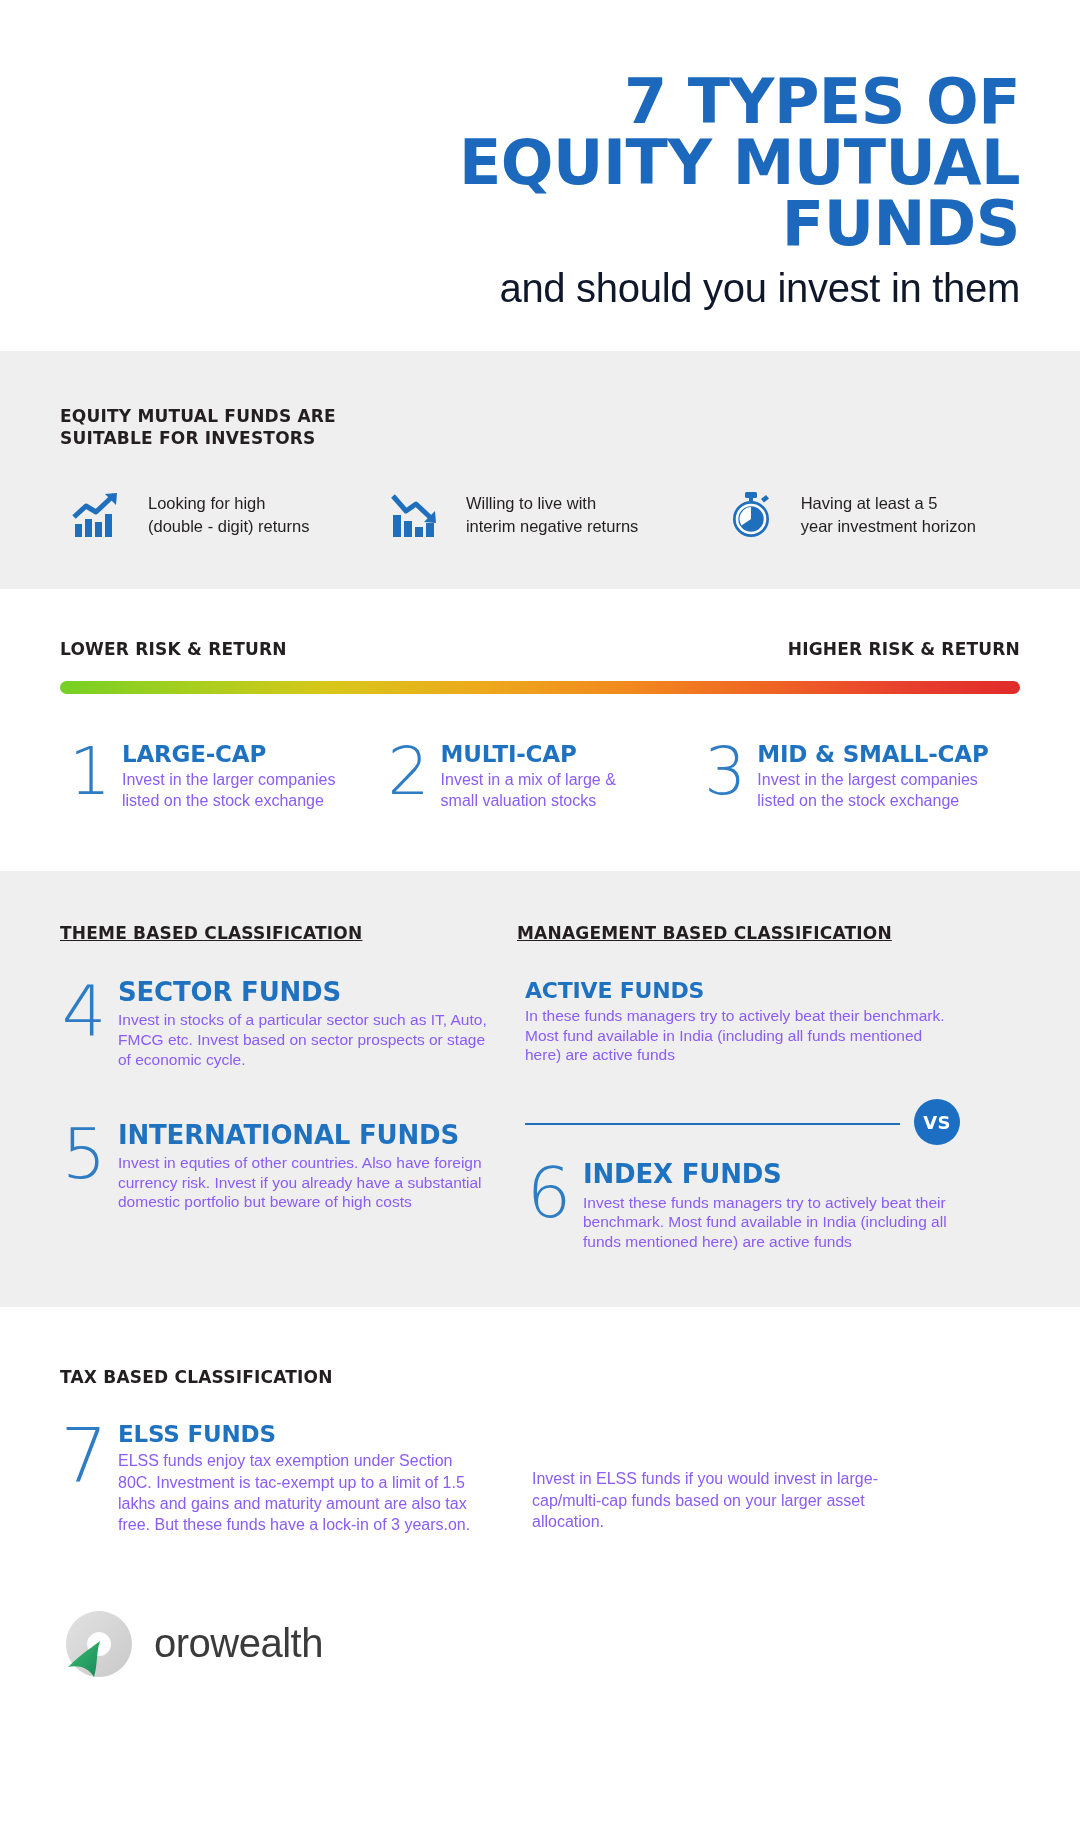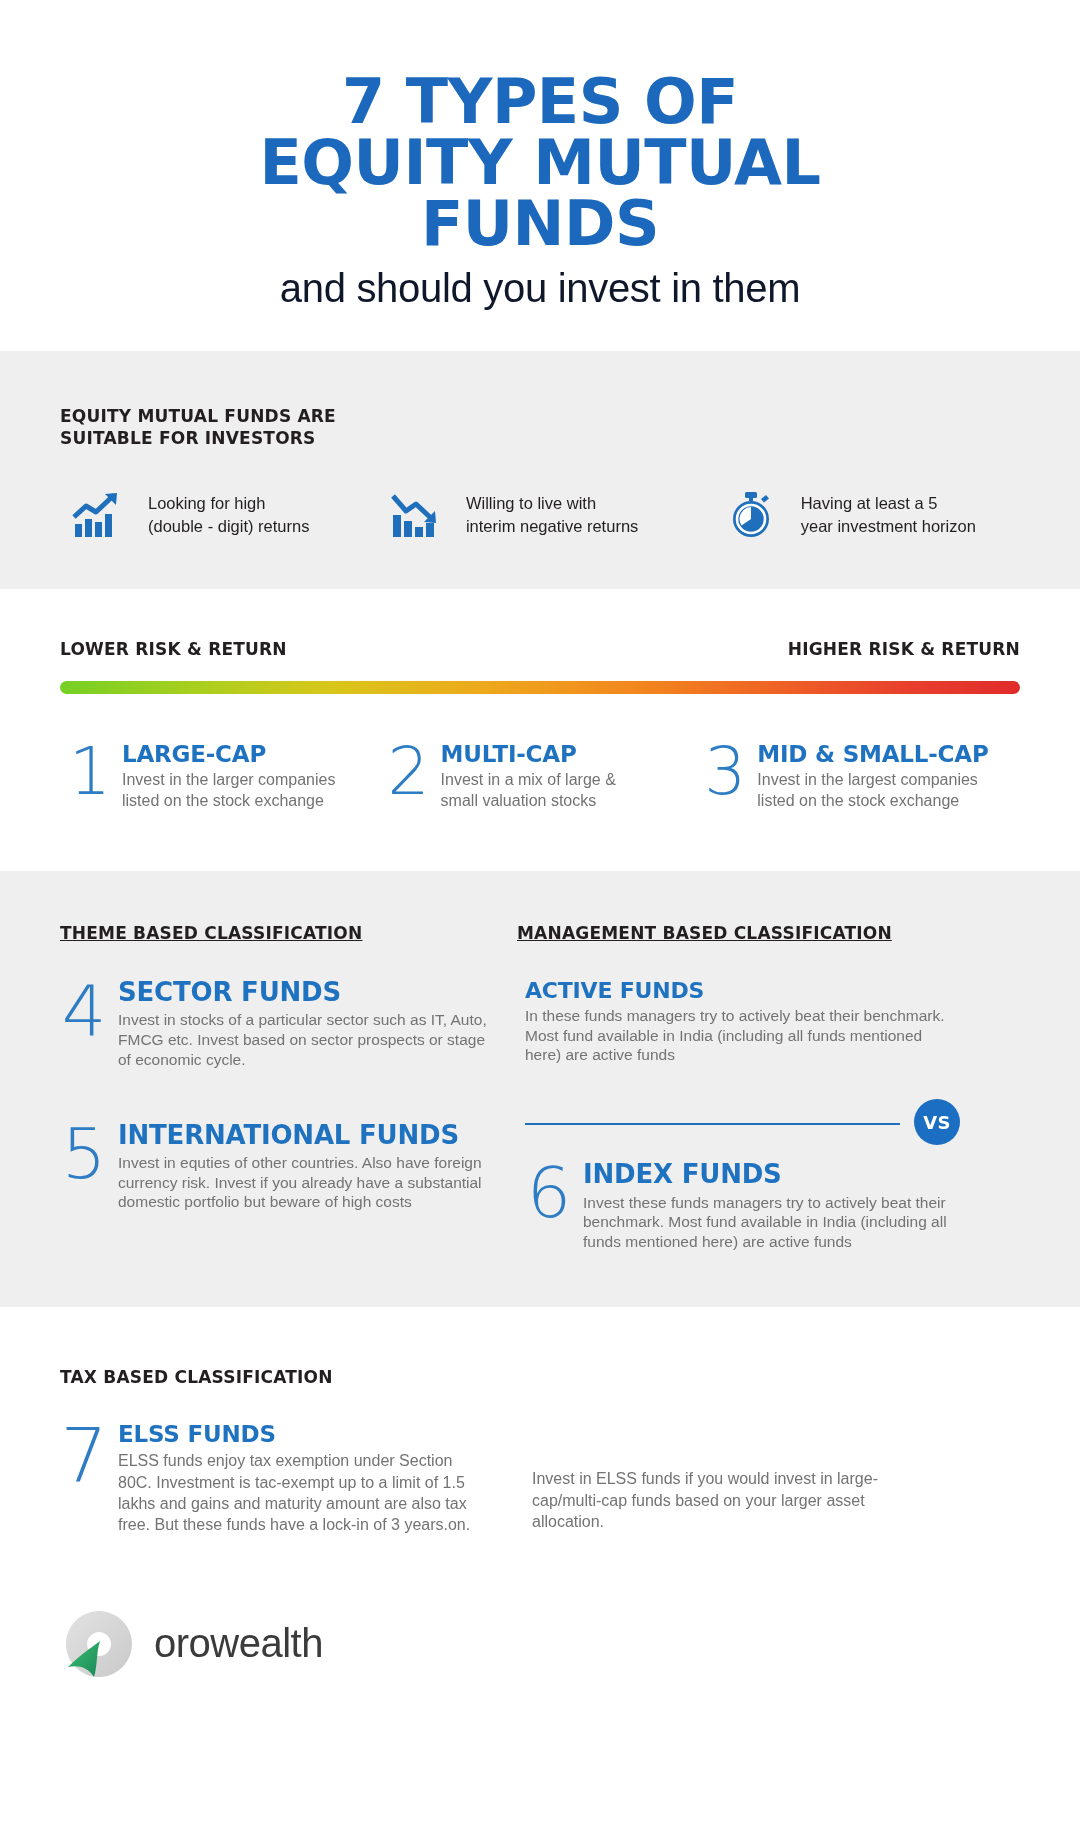--- a/index.html
+++ b/index.html
@@ -11,21 +11,21 @@
     font-family: "Liberation Sans", sans-serif;
     color: #231f20;
     overflow: hidden;
     position: relative;
   }
 
   
   .hero {
     background: #ffffff;
     padding: 72px 60px 40px;
-    text-align: center;
+    text-align: right;
   }
   .hero-title {
     color: #1b68bd;
     font-weight: 700;
     font-size: 62px;
     line-height: 0.98;
     letter-spacing: -0.5px;
     text-transform: uppercase;
     font-family: "DejaVu Sans", sans-serif;
   }
@@ -120,21 +120,21 @@
     color: #1f72c0;
     font-weight: 700;
     font-size: 23px;
     letter-spacing: -0.2px;
     font-family: "DejaVu Sans", sans-serif;
     line-height: 1.05;
   }
   .itemdesc {
     font-size: 16px;
     line-height: 1.3;
-    color: #737373;
+    color: #8b5cf6;
     margin-top: 4px;
   }
 
   
   .classify {
     padding: 52px 60px 55px;
     position: relative;
   }
   .classify-heads {
     display: flex;

